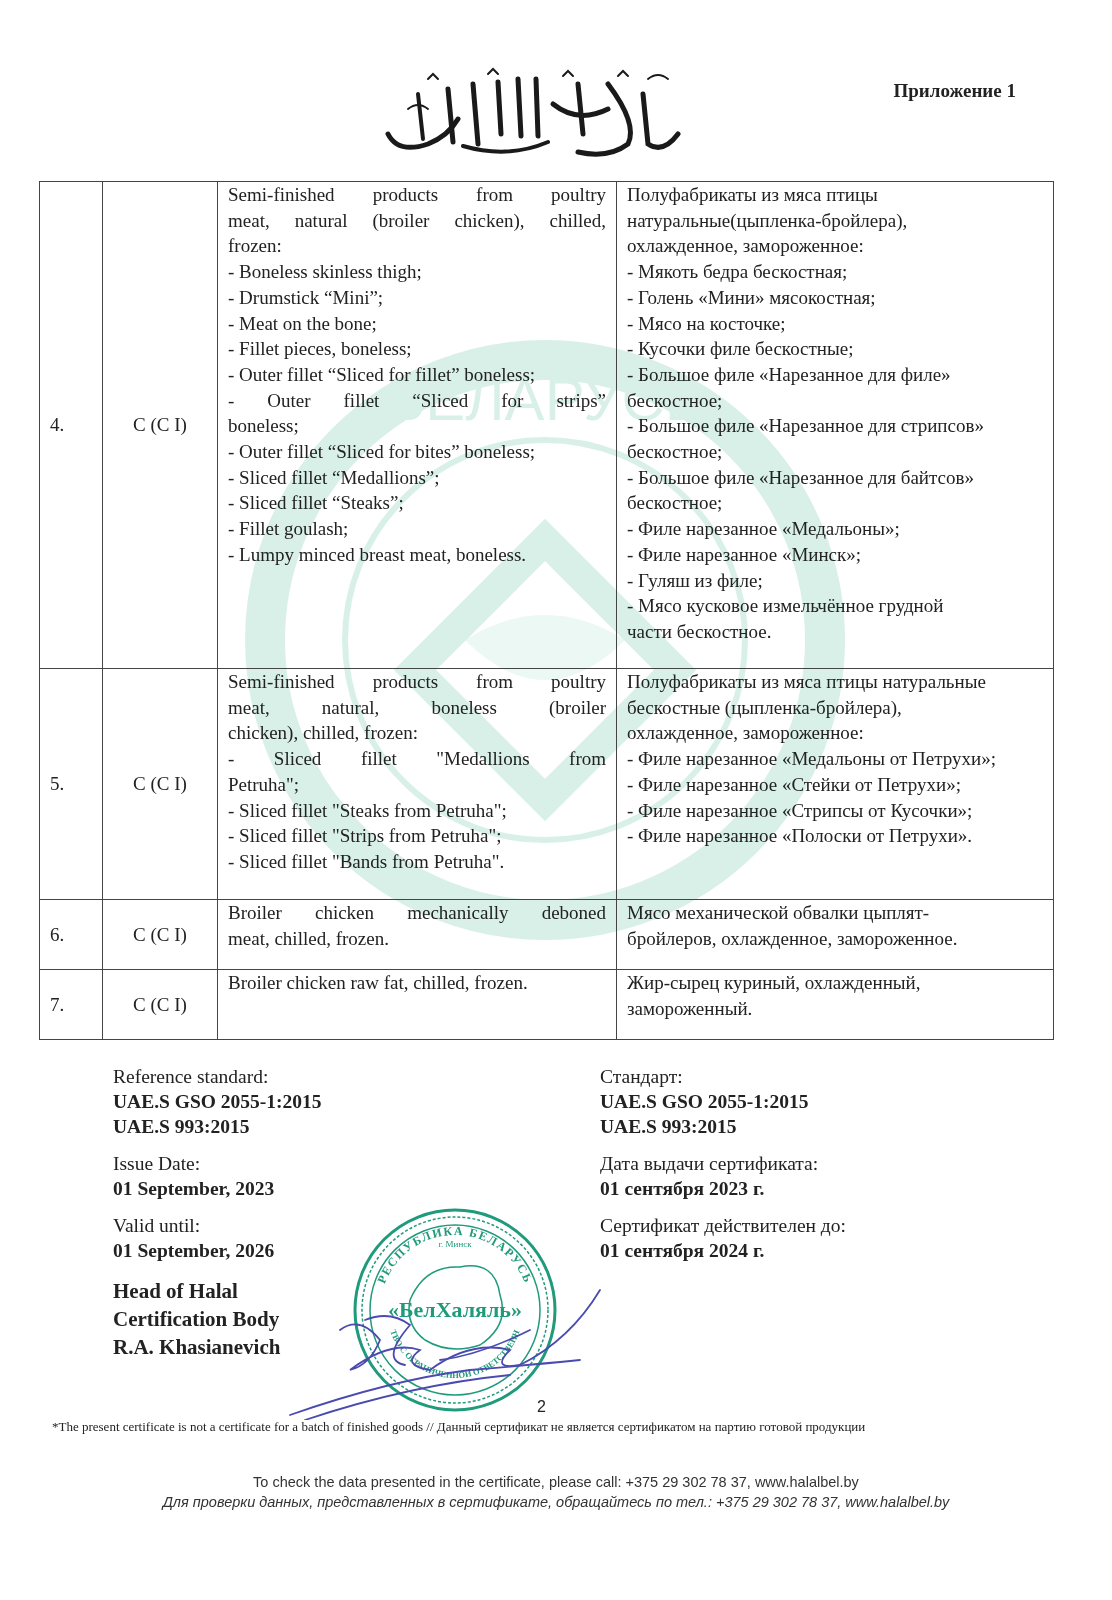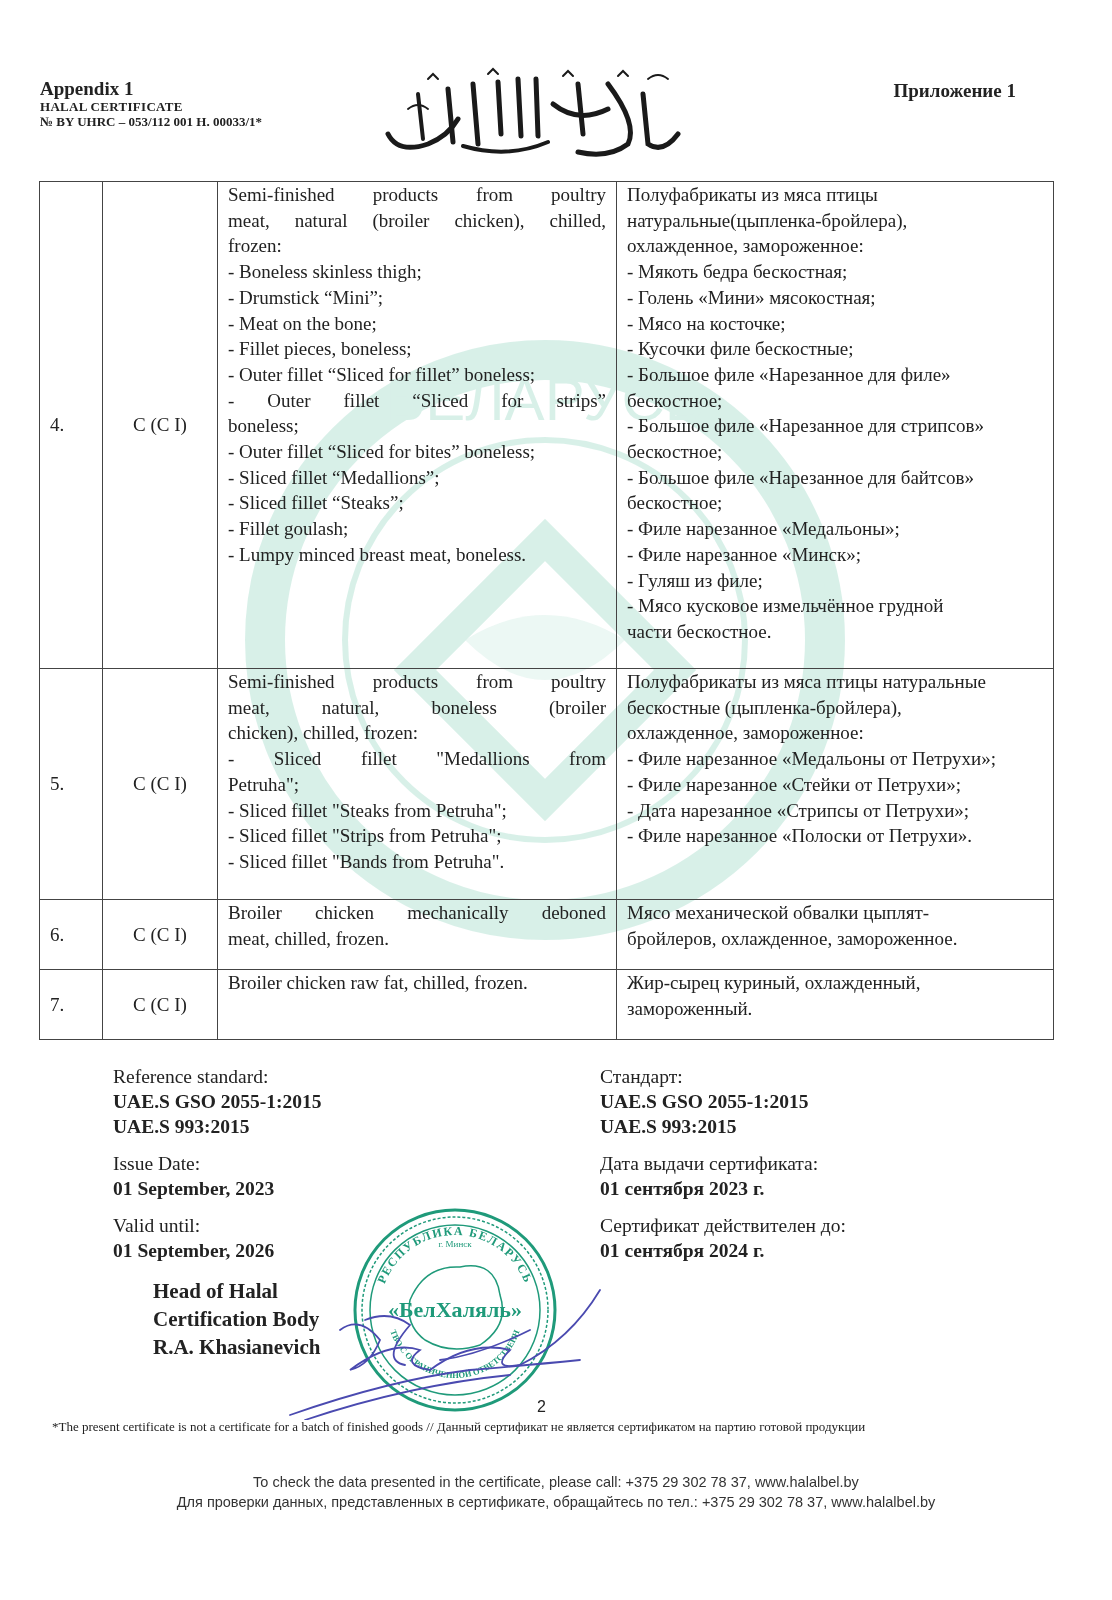--- a/index.html
+++ b/index.html
@@ -20,21 +20,21 @@
   td.cat { width:114px; vertical-align:middle !important; text-align:center; }
   td.en { width:378px; padding:0 10px !important; text-align:justify; }
   td.ru { padding:0 10px !important; }
   .en-line, .ru-line { display:block; }
   .just { text-align:justify; text-align-last:justify; }
 
   .footer-block { position:absolute; font-size:19.5px; line-height:25px; }
   .footer-block .lbl { display:block; }
   .footer-block .val { display:block; font-weight:bold; }
   .footer-block .gap { height:12px; }
-  .sign { font-weight:bold; font-size:21px; line-height:28px; margin-top:14px;margin-left:40px; }
+  .sign { font-weight:bold; font-size:21px; line-height:28px; margin-top:14px; }
 
   .stamp { position:absolute; left:350px; top:1205px; width:210px; height:210px; }
   .signature { position:absolute; left:270px; top:1270px; width:340px; height:150px; }
 
   .page-num { position:absolute; left:537px; top:1398px; font-size:16px; font-family:"Liberation Sans", sans-serif; }
   .disclaimer { position:absolute; left:52px; top:1419px; font-size:13px; white-space:nowrap; }
   .contact { position:absolute; width:1112px; left:0; text-align:center; font-family:"Liberation Sans", sans-serif; font-size:14.5px; color:#333; }
 </style>
 </head>
 <body>
@@ -42,25 +42,20 @@
 <div class="page">
 
   <svg class="watermark" viewBox="0 0 600 600">
     <circle cx="300" cy="300" r="280" fill="none" stroke="#2fae86" stroke-width="40"></circle>
     <circle cx="300" cy="300" r="200" fill="none" stroke="#2fae86" stroke-width="6"></circle>
     <path d="M170 330 L300 200 L430 330 L300 460 Z" fill="none" stroke="#2fae86" stroke-width="30"></path>
     <path d="M220 300 Q300 250 380 300 Q300 380 220 300" fill="#2fae86" opacity="0.5"></path>
     <text x="300" y="80" text-anchor="middle" font-size="60" fill="#2fae86" font-family="Liberation Sans, sans-serif">БЕЛАРУСЬ</text>
   </svg>
 
-  <div class="hdr-left">
-    <div class="t1">Appendix 1</div>
-    <div class="t2">HALAL CERTIFICATE</div>
-    <div class="t3">№ BY UHRC – 053/112 001 H. 00033/1*</div>
-  </div>
 
   <svg class="calligraphy" viewBox="0 0 310 100">
     <g fill="none" stroke="#1a1a1a" stroke-linecap="round">
       <path d="M10 70 Q20 90 50 80 Q70 72 80 55" stroke-width="5"></path>
       <path d="M40 30 L45 75" stroke-width="4"></path>
       <path d="M70 25 L75 78" stroke-width="5"></path>
       <path d="M95 20 L100 80" stroke-width="5"></path>
       <path d="M85 82 Q130 95 170 78" stroke-width="4"></path>
       <path d="M120 18 L123 70" stroke-width="5"></path>
       <path d="M140 15 L143 72" stroke-width="5"></path>
@@ -135,21 +130,21 @@
             <span class="en-line">- Sliced fillet "Steaks from Petruha";</span>
             <span class="en-line">- Sliced fillet "Strips from Petruha";</span>
             <span class="en-line">- Sliced fillet "Bands from Petruha".</span>
           </td>
           <td class="ru">
             <span class="ru-line">Полуфабрикаты из мяса птицы натуральные</span>
             <span class="ru-line">бескостные (цыпленка-бройлера),</span>
             <span class="ru-line">охлажденное, замороженное:</span>
             <span class="ru-line">- Филе нарезанное «Медальоны от Петрухи»;</span>
             <span class="ru-line">- Филе нарезанное «Стейки от Петрухи»;</span>
-            <span class="ru-line">- Дата нарезанное «Стрипсы от Петрухи»;</span>
+            <span class="ru-line">- Филе нарезанное «Стрипсы от Кусочки»;</span>
             <span class="ru-line">- Филе нарезанное «Полоски от Петрухи».</span>
           </td>
         </tr>
         <tr style="height: 70px;">
           <td class="num">6.</td>
           <td class="cat">C (C I)</td>
           <td class="en">
             <span class="en-line just">Broiler chicken mechanically deboned</span>
             <span class="en-line">meat, chilled, frozen.</span>
           </td>
@@ -228,14 +223,14 @@
       <path d="M95 50 Q120 40 140 55 Q110 90 135 95"></path>
       <path d="M170 90 Q210 85 260 60"></path>
       <path d="M20 145 Q120 110 200 100 Q260 95 310 90"></path>
       <path d="M35 150 Q140 115 240 105"></path>
     </g>
   </svg>
 
   <div class="page-num">2</div>
   <div class="disclaimer">*The present certificate is not a certificate for a batch of finished goods // Данный сертификат не является сертификатом на партию готовой продукции</div>
   <div class="contact" style="top:1474px;">To check the data presented in the certificate, please call: +375 29 302 78 37, www.halalbel.by</div>
-  <div class="contact" style="top:1494px;">Для проверки данных, представленных в сертификате, обращайтесь по тел.: +375 29 302 78 37, www.halalbel.by</div>
+  <div class="contact" style="top:1494px;font-style:italic;">Для проверки данных, представленных в сертификате, обращайтесь по тел.: +375 29 302 78 37, www.halalbel.by</div>
 </div>
 
 </body></html>

